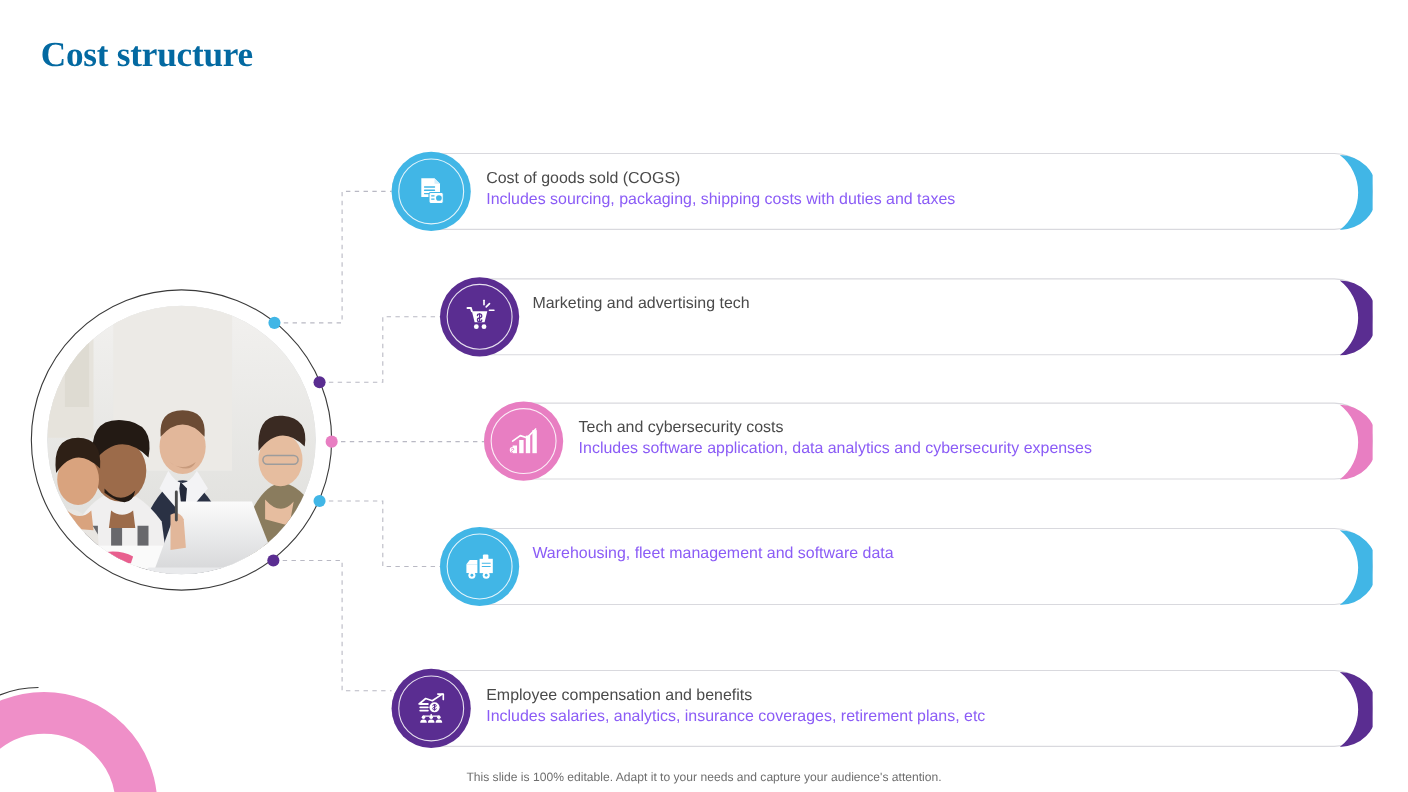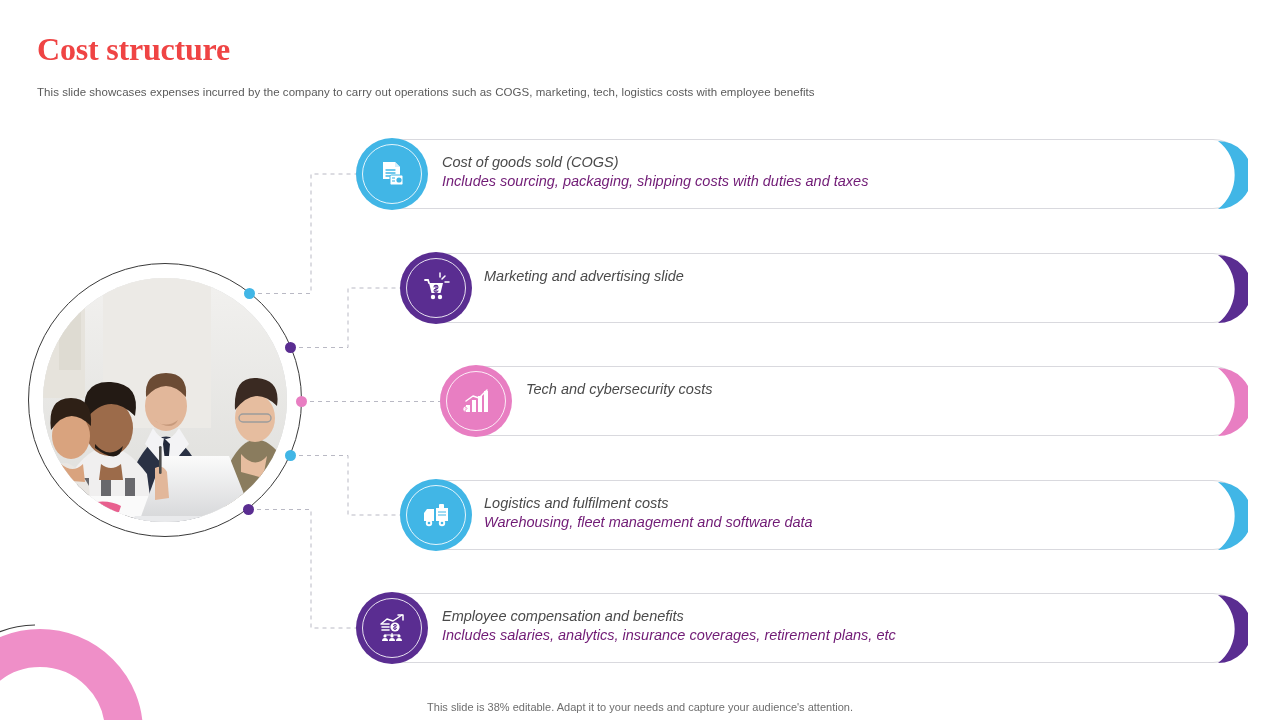--- a/index.html
+++ b/index.html
@@ -6,21 +6,21 @@
   body{
     width:1280px;height:720px;background:#ffffff;overflow:hidden;position:relative;
     font-family:"Liberation Sans", sans-serif;
   }
   .slide{position:absolute;inset:0;}
 
   
   .page-title{
     position:absolute;left:37px;top:31px;
     font-family:"Liberation Serif", serif;
-    font-size:32px;font-weight:bold;color:#ef4444;letter-spacing:-.2px;
+    font-size:32px;font-weight:bold;color:#0369a1;letter-spacing:-.2px;
   }
   .page-subtitle{
     position:absolute;left:37px;top:86px;
     font-size:11.5px;color:#5a5a5a;letter-spacing:.05px;white-space:nowrap;
   }
 
   
   .footer-note{
     position:absolute;left:0;right:0;top:701px;text-align:center;
     font-size:11px;color:#6e6e6e;
@@ -40,49 +40,48 @@
   }
   .photo-circle svg{display:block;width:244px;height:244px;}
 
   
   .dot{position:absolute;width:11px;height:11px;border-radius:50%;z-index:6;}
 
   
   .conn{position:absolute;left:0;top:0;width:1280px;height:720px;pointer-events:none;z-index:2;}
 
   
-  .row{position:absolute;height:54px;font-style:italic;}
+  .row{position:absolute;height:54px;}
   .row .card{
     position:absolute;left:0;top:0;height:70px;right:0;
     background:#ffffff;border:1px solid #d9d9de;border-radius:35px;box-sizing:border-box;
   }
   .crescent{position:absolute;right:-1px;top:-1px;height:72px;width:40px;overflow:hidden;}
   .crescent svg{position:absolute;right:0;top:0;}
 
   .icon-badge{
     position:absolute;left:0;top:-1px;width:72px;height:72px;border-radius:50%;
     display:flex;align-items:center;justify-content:center;z-index:4;
   }
   .icon-badge .inner-ring{
     position:absolute;left:6px;top:6px;width:60px;height:60px;border-radius:50%;
     border:1.4px solid rgba(255,255,255,.85);box-sizing:border-box;
   }
   .icon-badge svg{position:relative;z-index:2;}
 
   .row-text{position:absolute;z-index:3;top:14px;}
   .row-title{font-size:14.5px;color:#4a4a4a;line-height:19px;white-space:nowrap;}
-  .row-desc{font-size:14.5px;color:#701a75;line-height:19px;white-space:nowrap;}
+  .row-desc{font-size:14.5px;color:#8b5cf6;line-height:19px;white-space:nowrap;}
 </style>
 </head>
 <body>
 
 <div class="slide">
 
   <div class="page-title">Cost structure</div>
-  <div class="page-subtitle">This slide showcases expenses incurred by the company to carry out operations such as COGS, marketing, tech, logistics costs with employee benefits</div>
 
   <div class="deco-wrap">
     <svg width="200" height="140" viewBox="0 0 200 140">
       <path d="M -60 140 A 95 95 0 0 1 35 45" fill="none" stroke="#3a3a3a" stroke-width="1.1"></path>
       <path d="M -50 140 A 78 78 0 0 1 28 62" fill="none" stroke="#3a3a3a" stroke-width="1.1"></path>
       <circle cx="40" cy="152" r="84" fill="none" stroke="#ef8fc8" stroke-width="38"></circle>
     </svg>
   </div>
 
   <svg class="conn">
@@ -218,21 +217,21 @@
         <circle cx="20" cy="25" r="2.2" fill="#ffffff"></circle>
         <path d="M16 13 v7 M14 15 q0 -1.6 2 -1.6 q2 0 2 1.8 q0 1.6 -2 1.8 q-2 .2 -2 1.8 q0 1.6 2 1.6 q2 0 2 -1.6" stroke="#5a2d91" stroke-width="1.1" fill="none" stroke-linecap="round"></path>
         <g stroke="#ffffff" stroke-width="1.5" stroke-linecap="round">
           <path d="M22 7 l3 -3"></path>
             <path d="M25 10 h4"></path>
             <path d="M20 5 v-4"></path>
         </g>
       </svg>
     </div>
     <div class="row-text" style="left:84px;">
-      <div class="row-title">Marketing and advertising slide</div>
+      <div class="row-title">Marketing and advertising tech</div>
     </div>
   </div>
 
   <div class="row" style="left:440px;top:366px;width:808px;">
     <div class="card">
       <div class="crescent">
         <svg width="40" height="72" viewBox="0 0 40 72">
             <path d="M10 2 A 34 34 0 0 1 10 70 A 43 43 0 0 0 10 2 Z" fill="#e87ec2"></path>
           </svg>
       </div>
@@ -246,20 +245,21 @@
           <rect x="18" y="11" width="4" height="16"></rect>
           <rect x="24" y="6" width="4" height="21"></rect>
         </g>
         <path d="M6 16 L13 11 L19 13 L27 5" stroke="#ffffff" stroke-width="1.5" fill="none" stroke-linecap="round" stroke-linejoin="round"></path>
         <circle cx="6" cy="24" r="2.6" fill="#ffffff"></circle>
         <path d="M5 23.5 q0 -1 1 -1 q1 0 1 1 q0 .8 -1 1 q-1 .2 -1 1 q0 1 1 1" stroke="#e87ec2" stroke-width=".8" fill="none"></path>
       </svg>
     </div>
     <div class="row-text" style="left:86px;">
       <div class="row-title">Tech and cybersecurity costs</div>
+      <div class="row-desc">Includes software application, data analytics and cybersecurity expenses</div>
     </div>
   </div>
 
   <div class="row" style="left:400px;top:480px;width:848px;">
     <div class="card">
       <div class="crescent">
         <svg width="40" height="72" viewBox="0 0 40 72">
             <path d="M10 2 A 34 34 0 0 1 10 70 A 43 43 0 0 0 10 2 Z" fill="#41b6e6"></path>
           </svg>
       </div>
@@ -275,26 +275,25 @@
         <circle cx="22" cy="24" r="3.2" fill="#ffffff"></circle>
           <circle cx="22" cy="24" r="1.3" fill="#41b6e6"></circle>
         <rect x="19" y="5" width="5" height="6" rx="1" fill="#ffffff"></rect>
         <g stroke="#41b6e6" stroke-width="1">
             <path d="M18 13 h8"></path>
             <path d="M18 16 h8"></path>
           </g>
       </svg>
     </div>
     <div class="row-text" style="left:84px;">
-      <div class="row-title">Logistics and fulfilment costs</div>
       <div class="row-desc">Warehousing, fleet management and software data</div>
     </div>
   </div>
 
-  <div class="row" style="left:356px;top:593px;width:892px;">
+  <div class="row" style="left:356px;top:609px;width:892px;">
     <div class="card">
       <div class="crescent">
         <svg width="40" height="72" viewBox="0 0 40 72">
             <path d="M10 2 A 34 34 0 0 1 10 70 A 43 43 0 0 0 10 2 Z" fill="#5a2d91"></path>
           </svg>
       </div>
     </div>
     <div class="icon-badge" style="background:#5a2d91;">
       <div class="inner-ring"></div>
       <svg width="32" height="32" viewBox="0 0 32 32">
@@ -317,15 +316,15 @@
             <circle cx="23" cy="24" r="1.6"></circle>
         </g>
       </svg>
     </div>
     <div class="row-text" style="left:86px;">
       <div class="row-title">Employee compensation and benefits</div>
       <div class="row-desc">Includes salaries, analytics, insurance coverages, retirement plans, etc</div>
     </div>
   </div>
 
-  <div class="footer-note">This slide is 38% editable. Adapt it to your needs and capture your audience's attention.</div>
+  <div class="footer-note">This slide is 100% editable. Adapt it to your needs and capture your audience's attention.</div>
 
 </div>
 
 </body></html>

